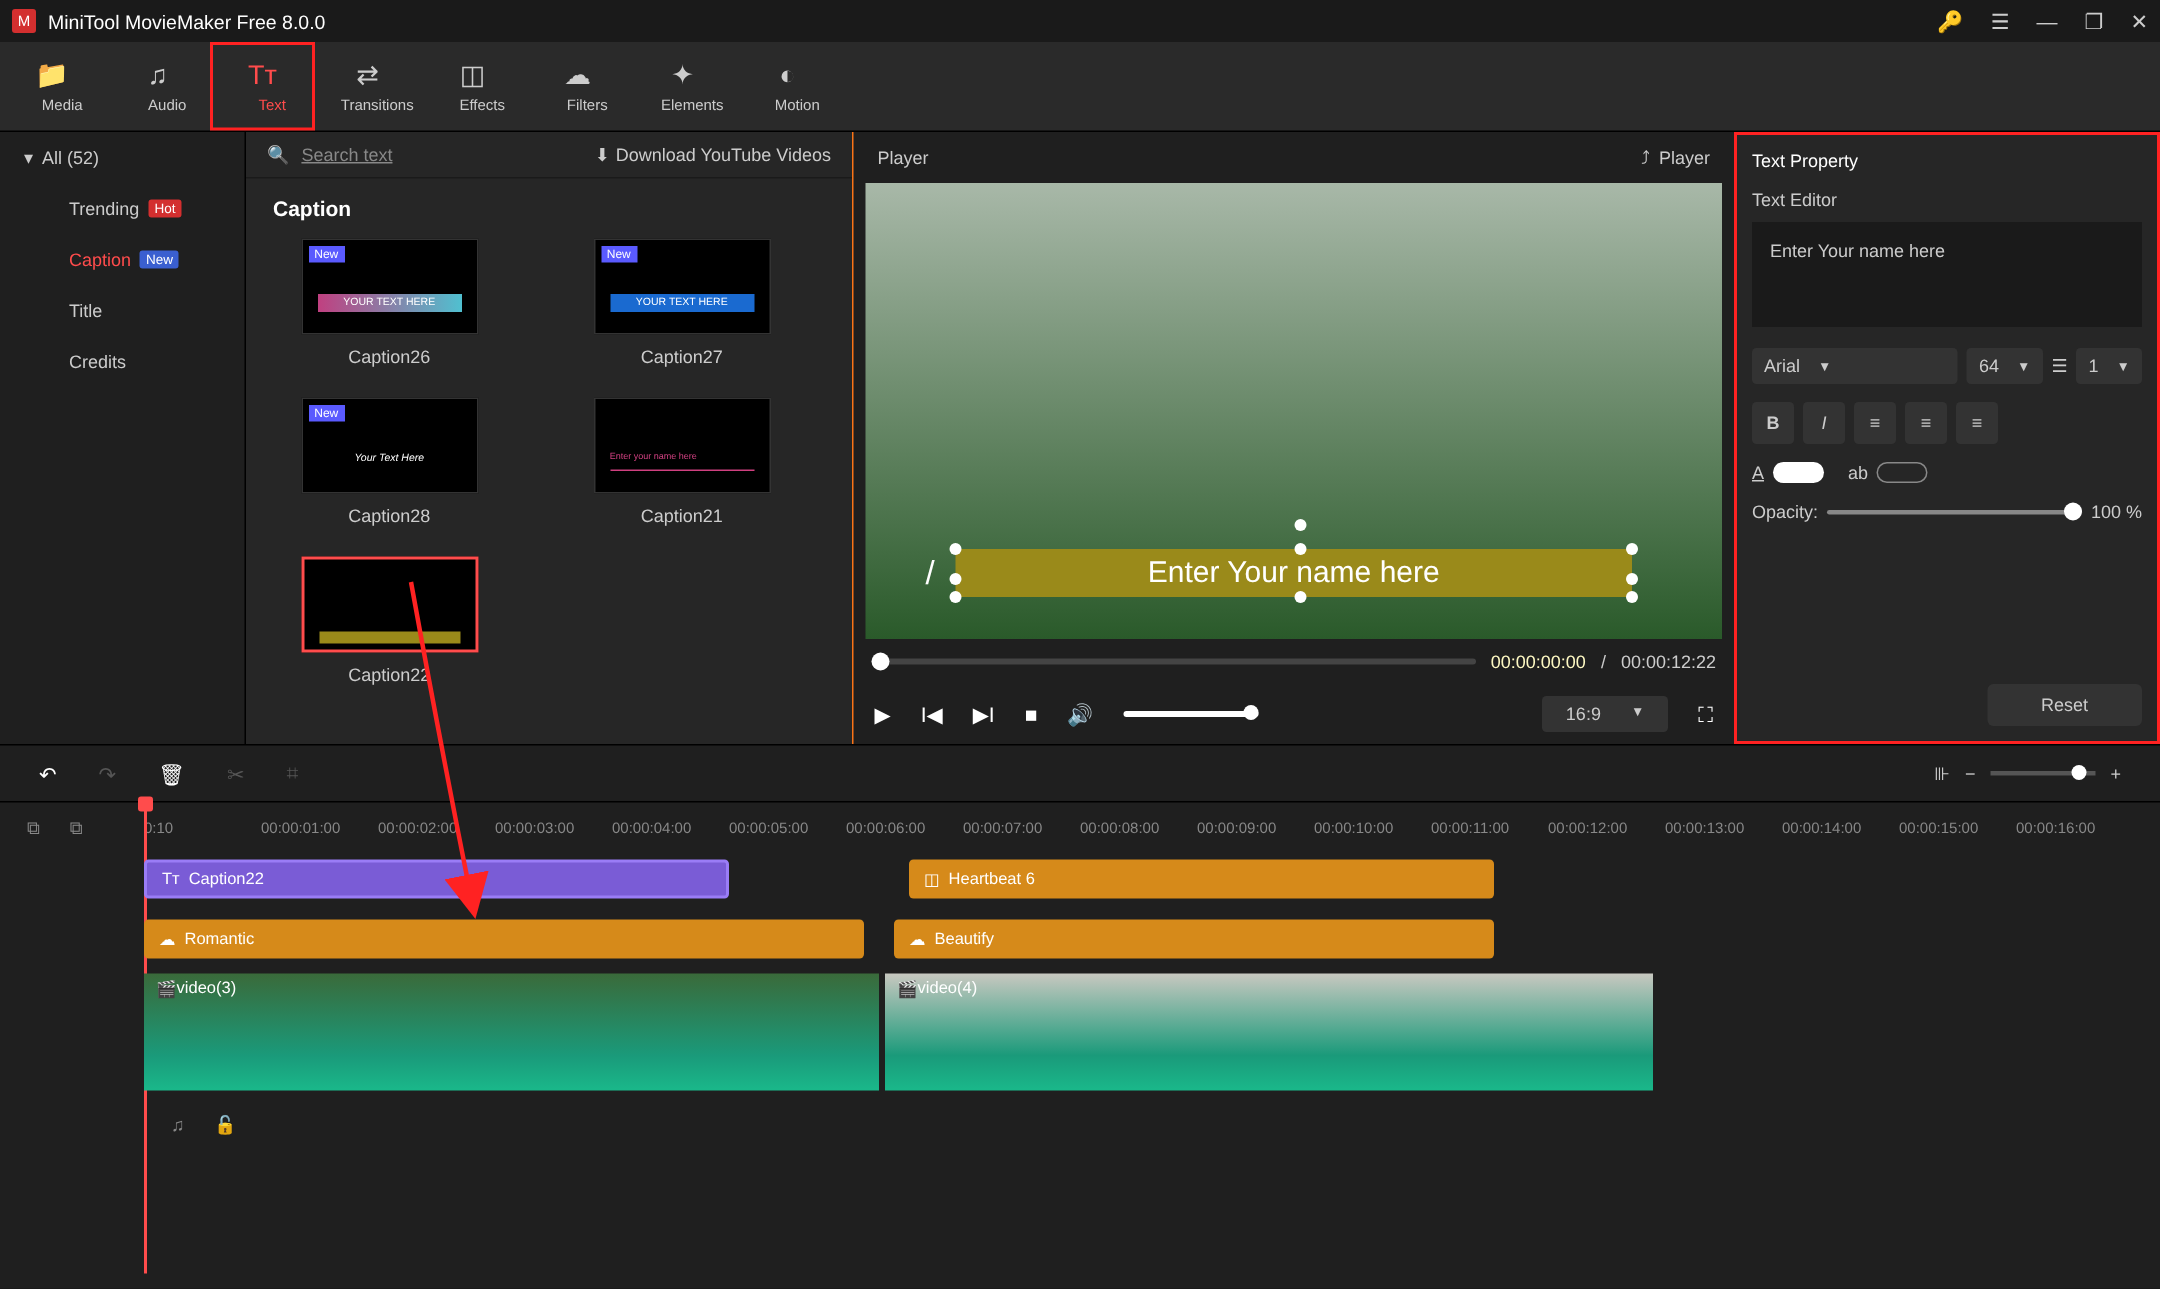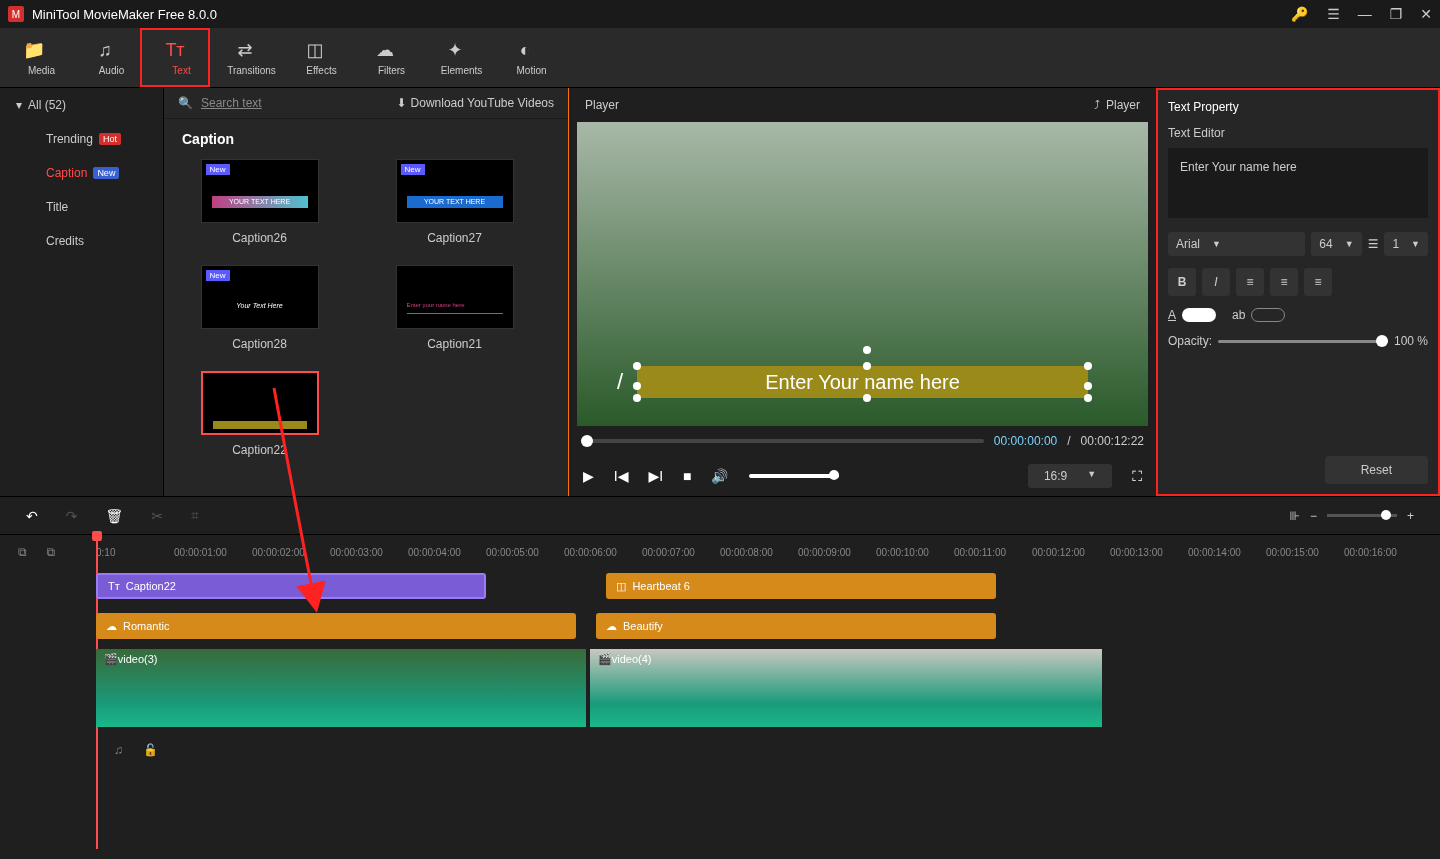--- a/index.html
+++ b/index.html
@@ -39,21 +39,21 @@
 .player { flex: 1; background: #1f1f1f; border-left: 1px solid #f97316; display: flex; flex-direction: column; }
 .player-head { display: flex; align-items: center; padding: 10px 16px; }
 .player-head .lbl { flex: 1; }
 .export { display: flex; align-items: center; gap: 6px; cursor: pointer; }
 .preview { margin: 0 8px; height: 310px; background: linear-gradient(180deg, #a8b8a8 0%, #2a5a2a 100%); position: relative; }
 .text-overlay { position: absolute; bottom: 28px; left: 60px; right: 60px; height: 32px; background: #9a8a1a; display: flex; align-items: center; justify-content: center; color: #fff; font-size: 20px; }
 .text-overlay .h { position: absolute; width: 8px; height: 8px; background: #fff; border-radius: 50%; }
 .seek { display: flex; align-items: center; gap: 10px; padding: 8px 12px; }
 .seek .bar { flex: 1; height: 4px; background: #444; border-radius: 2px; position: relative; }
 .seek .bar .dot { position: absolute; left: 0; top: -4px; width: 12px; height: 12px; background: #fff; border-radius: 50%; }
-.time-cur { color: #7dd3fc; }
+.time-cur { color: #fef9c3; }
 .controls { display: flex; align-items: center; gap: 20px; padding: 8px 14px; }
 .ctrl { color: #fff; cursor: pointer; font-size: 14px; }
 .vol-bar { width: 90px; height: 4px; background: #fff; border-radius: 2px; position: relative; }
 .vol-bar .dot { position: absolute; right: 0; top: -4px; width: 10px; height: 10px; background: #fff; border-radius: 50%; }
 .aspect { margin-left: auto; background: #333; padding: 5px 16px; border-radius: 3px; display: flex; gap: 20px; }
 .props { width: 284px; border: 2px solid #ff2222; background: #262626; padding: 10px; display: flex; flex-direction: column; }
 .props .hdr { color: #fff; margin-bottom: 12px; }
 .props .sub { margin-bottom: 8px; }
 .text-edit { background: #1a1a1a; padding: 12px; height: 70px; color: #ccc; margin-bottom: 14px; }
 .row { display: flex; gap: 6px; margin-bottom: 12px; align-items: center; }

